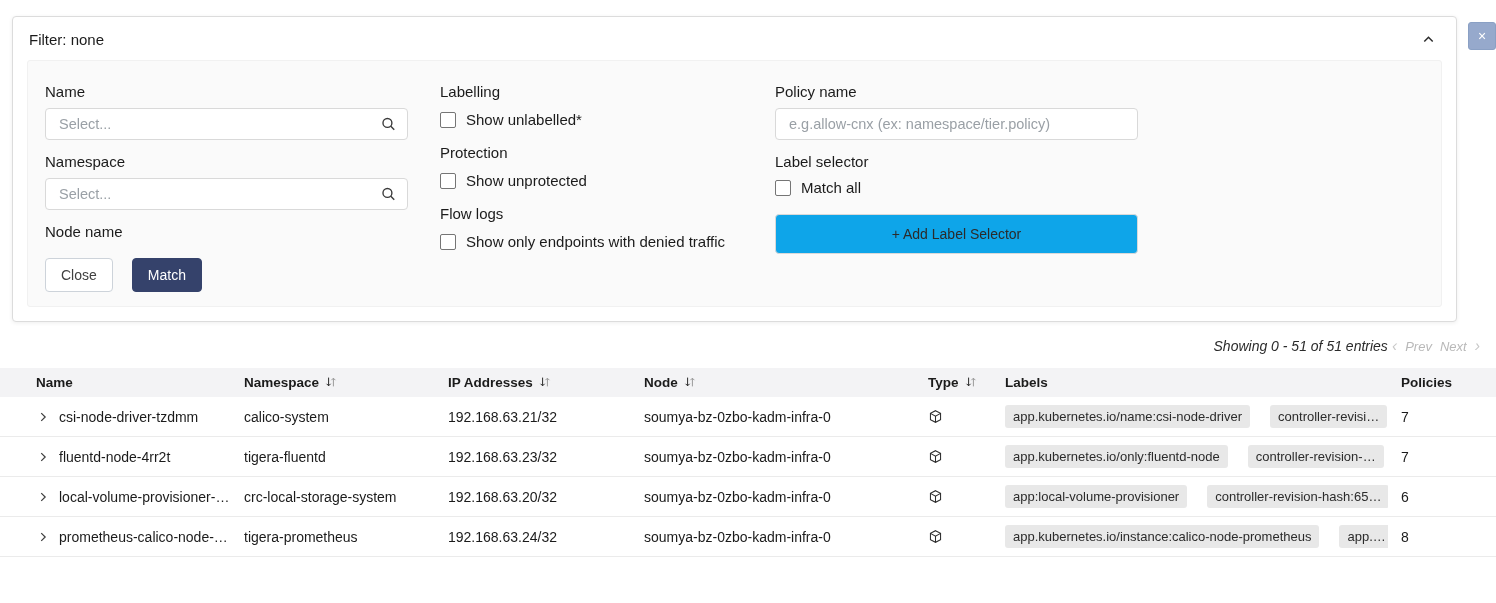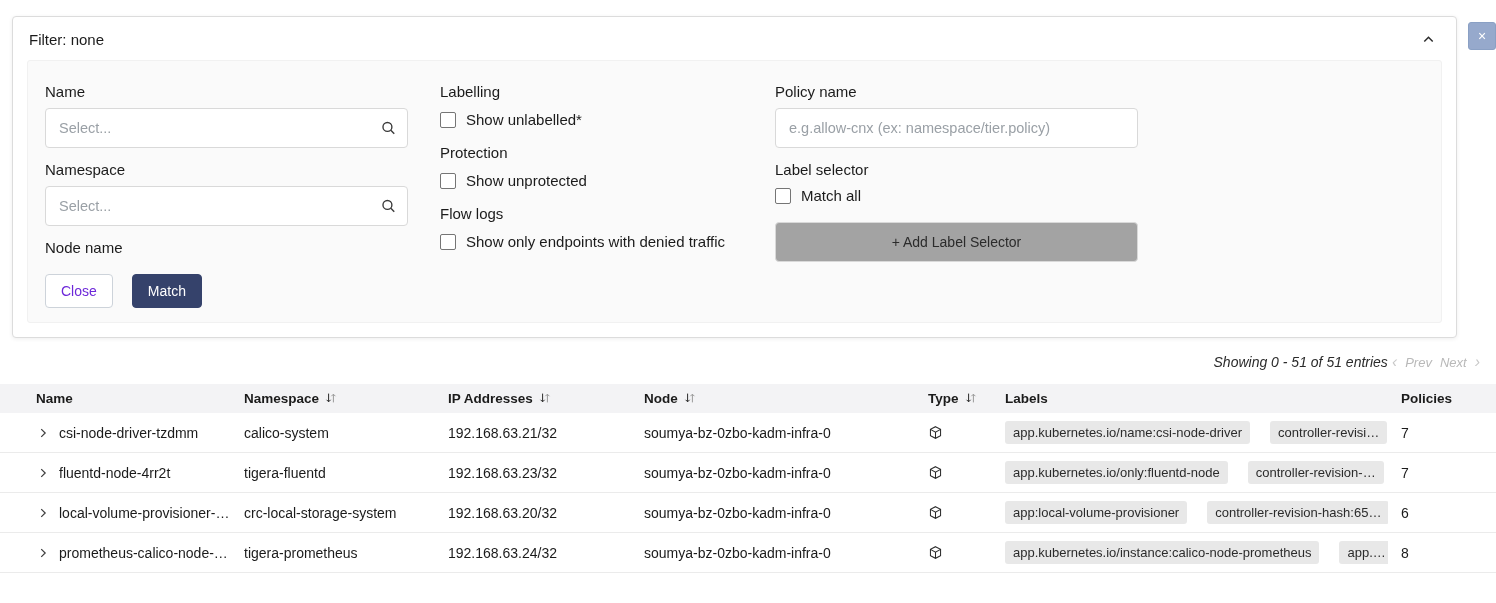--- a/index.html
+++ b/index.html
@@ -15,35 +15,35 @@
   .top-row{display:flex;align-items:flex-start;padding:16px 0 0 12px;gap:11px;}
   .filter-panel{flex:1;background:#fff;border:1px solid #dcdcdc;border-radius:4px;box-shadow:0 1px 4px rgba(0,0,0,.07);}
   .panel-header{display:flex;align-items:center;justify-content:space-between;padding:13px 18px 9px 16px;font-size:15px;}
   .icon-btn{background:none;border:none;cursor:pointer;display:flex;align-items:center;padding:2px;}
 
   .panel-card{margin:2px 14px 14px 14px;background:#fafafa;border:1px solid #f1f1f1;border-radius:3px;
     padding:22px 16px 14px 17px;display:grid;grid-template-columns:363px 303px 363px;column-gap:32px;align-items:start;}
   .field{margin-bottom:13px;}
   .field-label{display:block;font-size:15px;margin-bottom:8px;color:#1b1b1b;}
   .input-wrap{position:relative;}
-  .text-input{width:100%;height:40px;border:1px solid #d9d9d9;border-radius:4px;background:#fff;
+  .text-input{width:100%;height:32px;border:1px solid #d9d9d9;border-radius:4px;background:#fff;
     padding:0 36px 0 13px;font-family:"Liberation Sans",sans-serif;font-size:14.5px;color:#1b1b1b;outline:none;}
   .text-input::placeholder{color:#9aa0a6;}
   .input-wrap .search-icon{position:absolute;right:11px;top:50%;transform:translateY(-50%);display:flex;}
 
   .group-heading{font-size:15px;margin-bottom:11px;}
   .check-row{display:flex;align-items:center;gap:10px;margin-bottom:16px;}
   .checkbox{appearance:none;-webkit-appearance:none;width:16px;height:16px;border:1px solid #757575;border-radius:2px;background:#fff;cursor:pointer;flex:none;}
   .check-label{font-size:15px;}
 
   .btn-row{display:flex;gap:19px;margin-top:18px;}
   .btn{font-family:"Liberation Sans",sans-serif;font-size:14px;border-radius:4px;padding:8px 15px;cursor:pointer;}
-  .btn-outline{background:#fff;border:1px solid #cdd3da;color:#6d28d9;}
+  .btn-outline{background:#fff;border:1px solid #cdd3da;color:#404040;}
   .btn-primary{background:var(--filter-button-bg);border:1px solid var(--filter-button-bg);color:#fff;}
-  .add-selector-btn{width:100%;height:40px;background:#a3a3a3;border:1px solid #d9d9d9;border-radius:4px;
+  .add-selector-btn{width:100%;height:40px;background:#0ea5e9;border:1px solid #d9d9d9;border-radius:4px;
     font-family:"Liberation Sans",sans-serif;font-size:14px;color:#2b2b2b;cursor:pointer;margin-top:2px;}
 
   .panel-close{width:28px;height:28px;margin-top:6px;flex:none;background:var(--panel-close-bg);
     border:1px solid #8aa0c4;border-radius:3px;color:#fff;font-size:14px;line-height:1;cursor:pointer;}
 
   .pagination{display:flex;justify-content:flex-end;align-items:center;padding:16px 16px 14px 0;font-size:14px;color:#2b2b2b;font-style:italic;}
   .page-nav{display:flex;align-items:center;gap:8px;color:#b9b9b9;font-size:13px;margin-left:4px;}
   .page-nav .chev{font-size:16px;color:#c9c9c9;line-height:1;}
 
   table{width:100%;border-collapse:collapse;table-layout:fixed;font-size:14px;}

